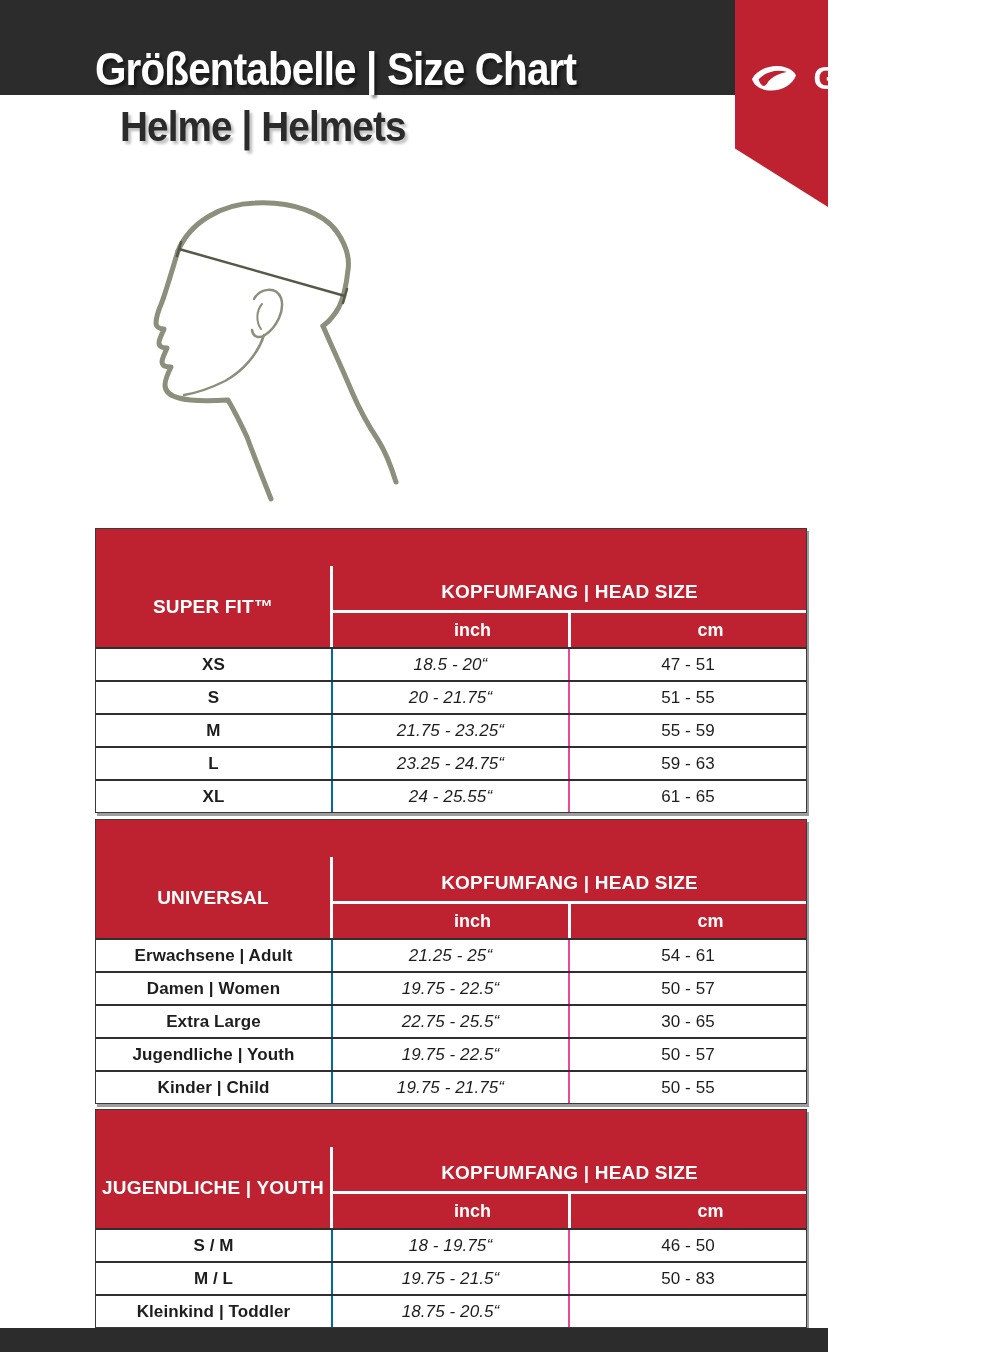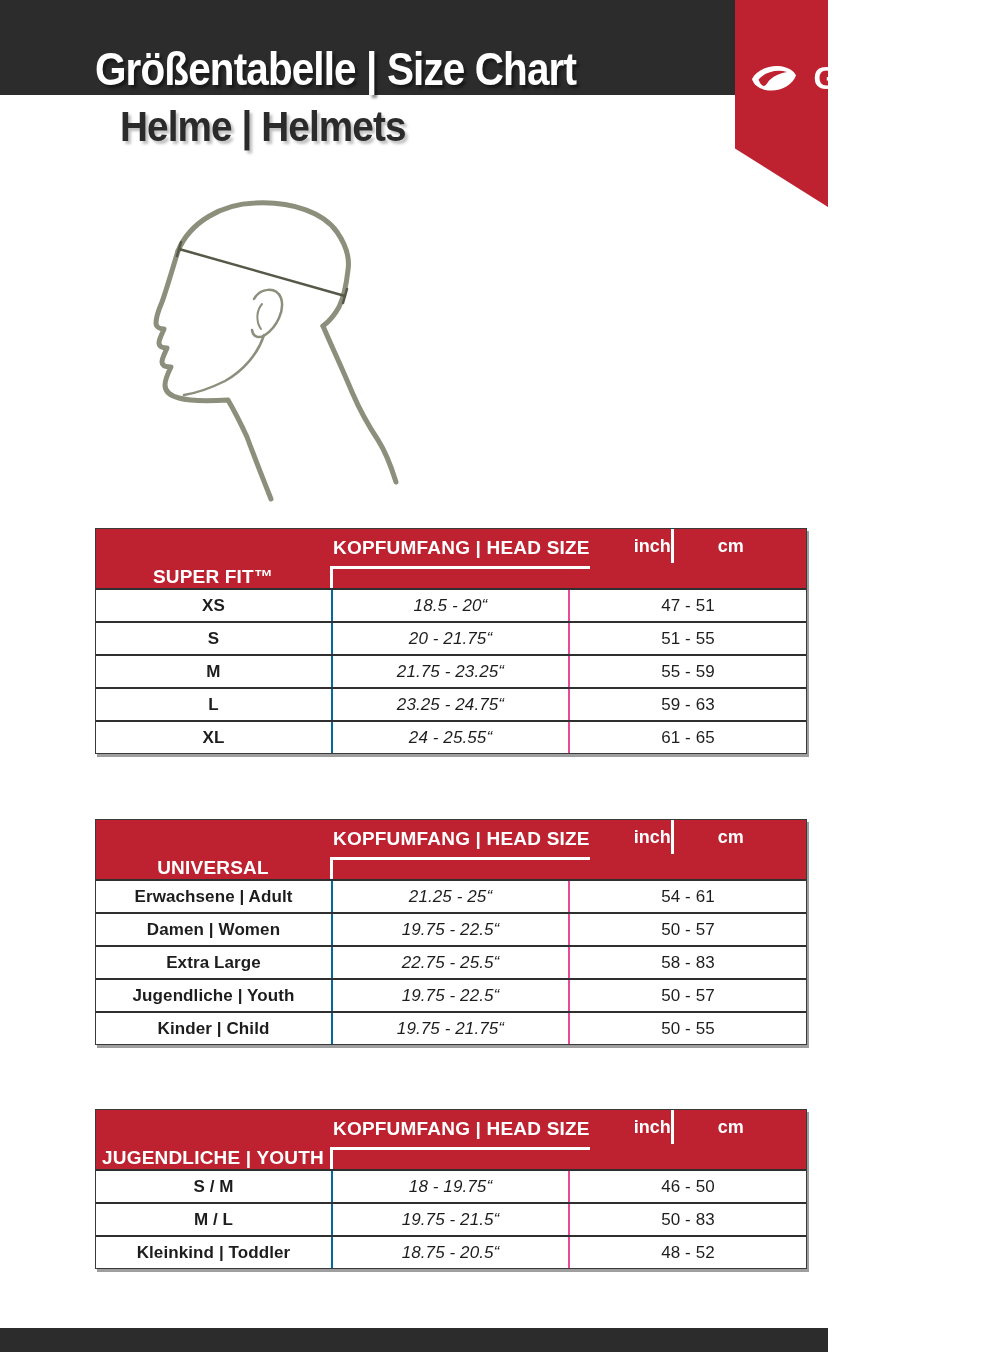--- a/index.html
+++ b/index.html
@@ -41,21 +41,21 @@
     border:1px solid #3a3a3a; box-sizing:border-box;
     box-shadow:2px 3px 0 #9e9e9e;
   }
   .t1 { top:528px; } .t2 { top:819px; } .t3 { top:1109px; }
   .thead { display:flex; background:#be212f; color:#ffffff; font-weight:700; }
   .hleft {
     width:237px; min-width:237px; display:flex; align-items:center; justify-content:center;
     border-right:3px solid #ffffff; box-sizing:border-box; font-size:19px;
     letter-spacing:0.2px; text-align:center;margin-top:37px;
   }
-  .hright { flex:1; display:flex; flex-direction:row; }
+  .hright { flex:1; display:flex; flex-direction:column;margin-top:44px; }
   .hgroup { height:37px; display:flex; align-items:center; justify-content:center; border-bottom:3px solid #ffffff; font-size:19px; letter-spacing:0.2px; }
   .hsub { height:34px; display:flex; }
   .hcell { flex:1; display:flex; align-items:center; justify-content:center; font-size:18px;padding-left:44px; }
   .hcell.first { border-right:3px solid #ffffff; box-sizing:border-box; }
   .trow { display:flex; border-top:2px solid #2f2f2f; height:31px; }
   .tcell { display:flex; align-items:center; justify-content:center; font-size:17px; color:#1d1d1d; letter-spacing:0.1px; }
   .tcell.c0 { width:237px; min-width:237px; font-weight:700; border-right:2px solid #0369a1; box-sizing:border-box; }
   .tcell.c1 { width:237px; min-width:237px; border-right:2px solid #ec4899; box-sizing:border-box;font-style:italic; }
   .tcell.c2 { flex:1; }
   
@@ -157,21 +157,21 @@
           <div class="tcell c2">54 - 61</div>
         </div>
         <div class="trow">
           <div class="tcell c0">Damen | Women</div>
           <div class="tcell c1">19.75 - 22.5“</div>
           <div class="tcell c2">50 - 57</div>
         </div>
         <div class="trow">
           <div class="tcell c0">Extra Large</div>
           <div class="tcell c1">22.75 - 25.5“</div>
-          <div class="tcell c2">58 - 83</div>
+          <div class="tcell c2">30 - 65</div>
         </div>
         <div class="trow">
           <div class="tcell c0">Jugendliche | Youth</div>
           <div class="tcell c1">19.75 - 22.5“</div>
           <div class="tcell c2">50 - 57</div>
         </div>
         <div class="trow">
           <div class="tcell c0">Kinder | Child</div>
           <div class="tcell c1">19.75 - 21.75“</div>
           <div class="tcell c2">50 - 55</div>
@@ -197,19 +197,18 @@
           <div class="tcell c2">46 - 50</div>
         </div>
         <div class="trow">
           <div class="tcell c0">M / L</div>
           <div class="tcell c1">19.75 - 21.5“</div>
           <div class="tcell c2">50 - 83</div>
         </div>
         <div class="trow">
           <div class="tcell c0">Kleinkind | Toddler</div>
           <div class="tcell c1">18.75 - 20.5“</div>
-          <div class="tcell c2">48 - 52</div>
         </div>
       </div>
   </div>
 
   <div class="footbar"></div>
 </div>
 
 </body></html>

